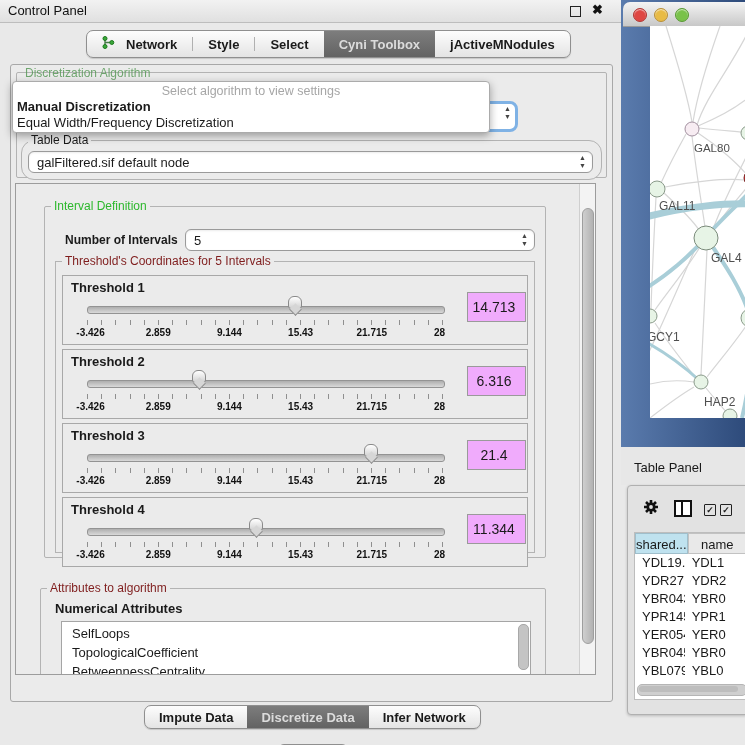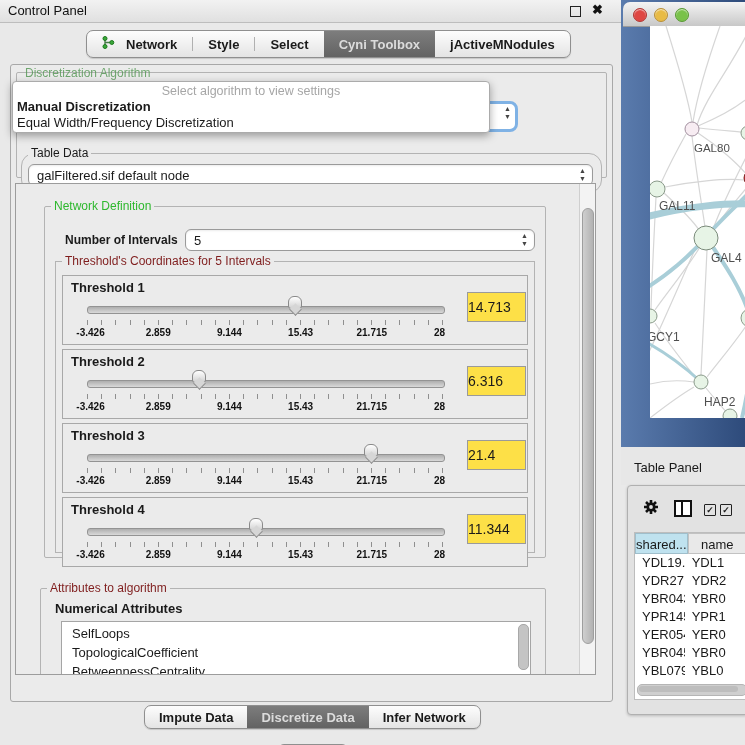--- a/index.html
+++ b/index.html
@@ -28,21 +28,21 @@
   .group{position:absolute;border:1px solid #b3b3b3;border-radius:2px;background:#ebebeb;}
   .legend{position:absolute;top:-8px;left:6px;background:#ebebeb;padding:0 3px;font-size:12px;white-space:nowrap;}
   .legend.green{color:#2db82d;}
   .legend.blue{color:#7f1d1d;}
   .legend.dark{color:#1a1a1a;}
   .algo-group{left:5px;top:7px;width:589px;height:104px;}
   .algo-title{position:absolute;top:-7px;left:8px;font-size:12px;color:#5a9a5a;opacity:.85;background:transparent;}
   .focus-ring{position:absolute;left:450px;top:28px;width:45px;height:25px;background:#fff;
     border:3px solid #7fb2e5;border-radius:8px;z-index:1;}
   .focus-ring .arrows{position:absolute;right:4px;top:1px;}
-  .td-group{left:4px;top:80px;width:579px;height:38px;border-radius:13px;}
+  .td-group{left:4px;top:67px;width:579px;height:38px;border-radius:13px;}
   
   .combo{position:absolute;height:22px;background:#fff;border:1px solid #9a9a9a;border-radius:6px;
     font-size:13px;line-height:22px;padding-left:8px;box-sizing:border-box;box-shadow:inset 0 1px 2px rgba(0,0,0,.08);}
   .arrows{position:absolute;right:6px;top:2px;display:flex;flex-direction:column;line-height:8px;
     font-size:7px;color:#444;}
   
   .scroll-panel{position:absolute;left:4px;top:118px;width:579px;height:490px;
     border:1px solid #9c9c9c;background:#ebebeb;overflow:hidden;}
   .vsb{position:absolute;right:0;top:0;width:15px;height:100%;background:#f3f3f3;border-left:1px solid #cfcfcf;}
   .vsb .thumb-v{position:absolute;left:2px;top:24px;width:10px;height:434px;border-radius:6px;
@@ -62,22 +62,22 @@
   .thumb i{position:absolute;left:0;top:0;width:12px;height:11px;border:1px solid #8a8a8a;
     border-radius:6px 6px 3px 3px;background:linear-gradient(#ffffff,#d2d2d2);}
   .thumb b{position:absolute;left:3px;top:9px;width:8px;height:8px;transform:rotate(45deg);
     background:#d6d6d6;border-right:1px solid #8a8a8a;border-bottom:1px solid #8a8a8a;}
   .ticks{position:absolute;left:0;top:18px;width:357px;height:5px;
     background:repeating-linear-gradient(to right,#8f8f8f 0 1px,transparent 1px 14.2px);}
   .tlabs{position:absolute;left:0;top:25px;width:356px;height:12px;}
   .tlab{position:absolute;transform:translateX(-50%);font-size:10px;font-weight:bold;color:#111;white-space:nowrap;}
   .tlab:nth-child(1){left:1%;text-align:center;} .tlab:nth-child(2){left:20%;} .tlab:nth-child(3){left:40%;}
   .tlab:nth-child(4){left:60%;} .tlab:nth-child(5){left:80%;} .tlab:nth-child(6){left:99%;}
-  .valuebox{position:absolute;left:404px;top:16px;width:52px;height:28px;background:#fde047;
-    border:1px solid #9a9a9a;font-size:14px;line-height:28px;text-align:left;padding-right:5px;}
+  .valuebox{position:absolute;left:404px;top:16px;width:52px;height:28px;background:#f0abfc;
+    border:1px solid #9a9a9a;font-size:14px;line-height:28px;text-align:center;padding-right:5px;}
   .attr-group{left:24px;top:404px;width:504px;height:250px;}
   .attr-heading{position:absolute;left:14px;top:12px;font-size:13px;font-weight:bold;}
   .listbox{position:absolute;left:20px;top:32px;width:468px;height:130px;background:#fff;
     border:1px solid #a5a5a5;overflow:hidden;}
   .listbox ul{margin:2px 0 0 0;padding:0 0 0 10px;list-style:none;font-size:13px;line-height:19px;}
   .list-sb{position:absolute;right:1px;top:2px;width:9px;height:44px;border-radius:5px;
     background:#c4c4c4;border:1px solid #a8a8a8;}
   
   .apply-btn{position:absolute;left:267px;top:679px;width:68px;height:22px;border:1px solid #8f8f8f;
     border-radius:6px;background:linear-gradient(#fdfdfd,#dadada);font-size:13px;text-align:center;line-height:22px;}
@@ -179,21 +179,21 @@
               <span>▲</span>
               <span>▼</span>
             </span>
         </div>
       </div>
     </div>
 
     <div class="scroll-panel">
 
       <div class="group interval-group">
-        <span class="legend green">Network Definition</span>
+        <span class="legend green">Interval Definition</span>
         <span class="num-label">Number of Intervals</span>
         <div class="combo" style="left:140px;top:22px;width:350px;">
           <span>5</span>
           <span class="arrows">
               <span>▲</span>
               <span>▼</span>
             </span>
         </div>
 
         <div class="thr-group">

